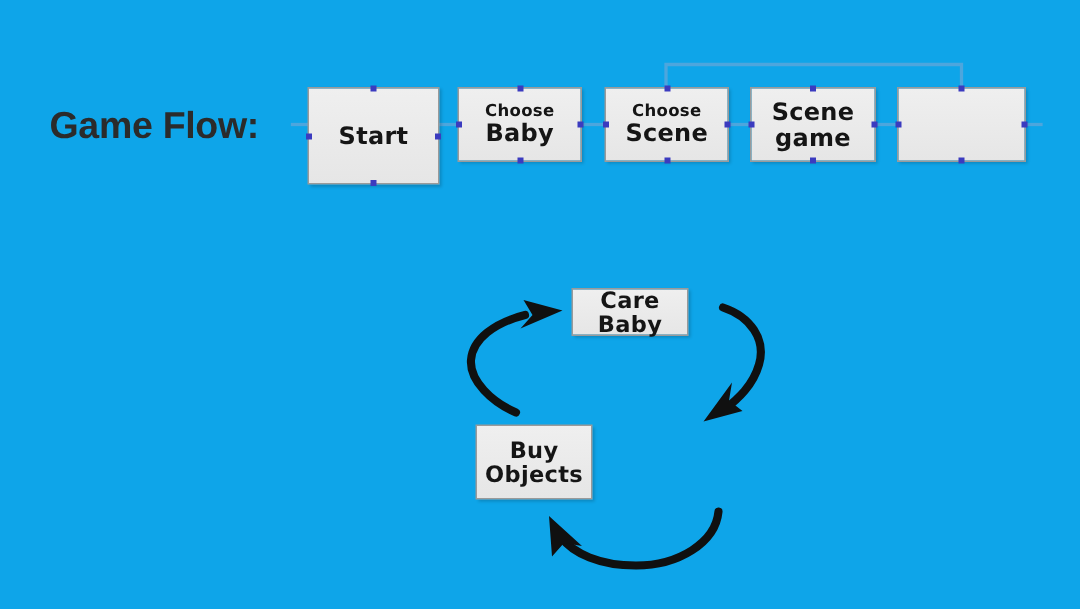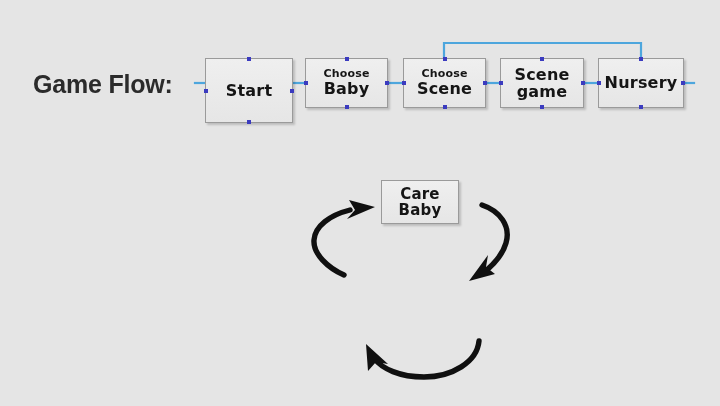--- a/index.html
+++ b/index.html
@@ -4,21 +4,21 @@
 <style>
   html, body {
     margin: 0;
     padding: 0;
     background: #ffffff;
   }
   #canvas {
     position: relative;
     width: 720px;
     height: 406px;
-    background: #e5e5e5;
+    background: #0ea5e9;
     overflow: hidden;
     font-family: "DejaVu Sans", sans-serif;
   }
 
   
   .section-label {
     position: absolute;
     font-family: "Liberation Sans", sans-serif;
     font-weight: bold;
     color: #2b2b2b;
@@ -68,21 +68,21 @@
   .h-r { right: -2px; top: 50%; margin-top: -2px; }
 
   
   #n-start        { left: 205px; top: 58px; width: 88px;  height: 65px; }
   #n-choose-baby  { left: 305px; top: 58px; width: 83px;  height: 50px; }
   #n-choose-scene { left: 403px; top: 58px; width: 83px;  height: 50px; }
   #n-scene-game   { left: 500px; top: 58px; width: 84px;  height: 50px; }
   #n-nursery      { left: 598px; top: 58px; width: 86px;  height: 50px; }
 
   
-  #n-care-baby   { left: 381px; top: 180px; width: 78px; height: 44px; }
+  #n-care-baby   { left: 381px; top: 192px; width: 78px; height: 32px; }
   #n-buy-objects { left: 317px; top: 283px; width: 78px; height: 50px; }
   #n-get-points  { left: 443px; top: 283px; width: 78px; height: 50px; }
 
   
   .overlay {
     position: absolute;
     left: 0; top: 0;
     width: 720px;
     height: 406px;
     pointer-events: none;
@@ -161,27 +161,30 @@
   <div class="node" id="n-scene-game">
     <span class="t2">Scene</span>
     <span class="t2">game</span>
     <span class="handle h-t"></span>
     <span class="handle h-b"></span>
     <span class="handle h-l"></span>
     <span class="handle h-r"></span>
   </div>
 
   <div class="node single" id="n-nursery">
-    <span class="t2">Nursery</span>
     <span class="handle h-t"></span>
     <span class="handle h-b"></span>
     <span class="handle h-l"></span>
     <span class="handle h-r"></span>
   </div>
 
   <div class="node loop-node" id="n-care-baby">
     <span class="t1">Care</span>
     <span class="t2">Baby</span>
   </div>
 
 
+  <div class="node loop-node" id="n-buy-objects">
+    <span class="t1">Buy</span>
+    <span class="t2">Objects</span>
+  </div>
 
 </div>
 
 </body></html>

